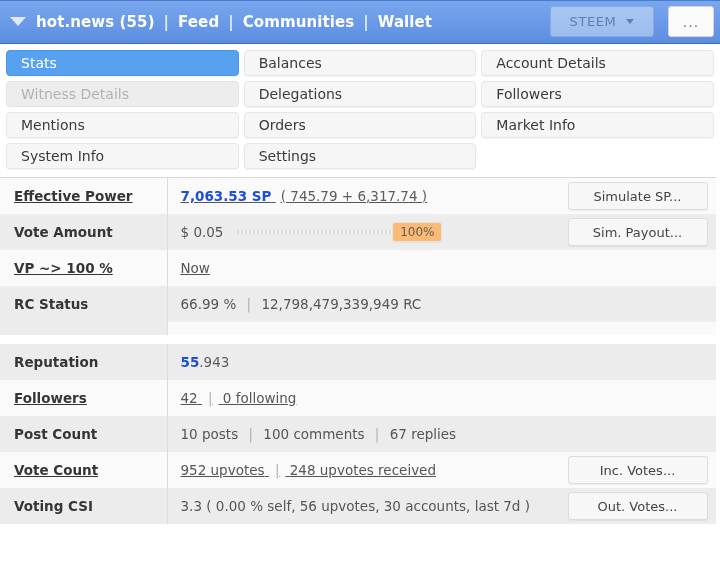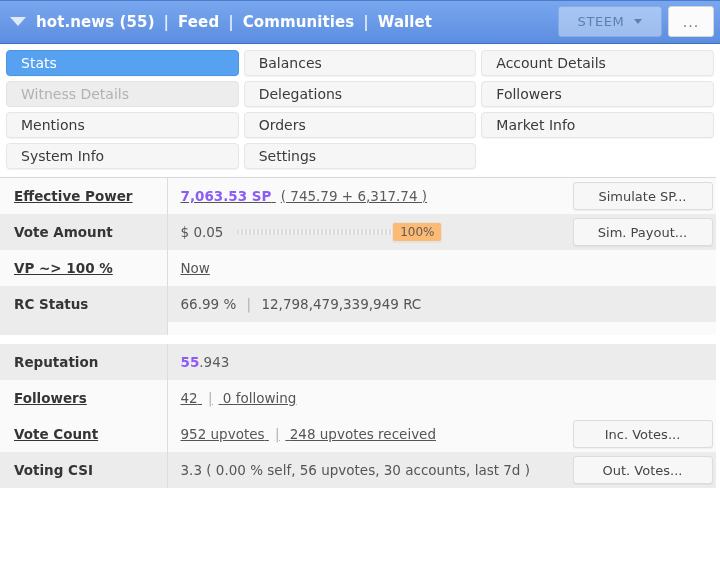--- a/index.html
+++ b/index.html
@@ -65,21 +65,21 @@
   .tb-sep {
     color: #e2ecfb;
     font-size: 15px;
     font-weight: bold;
     padding: 0 9px;
   }
   .tb-right {
     display: flex;
     align-items: center;
     flex: 0 0 auto;
-    gap: 6px;
+    gap: 14px;
   }
   .chain-btn {
     background: linear-gradient(180deg, #a8c6f2 0%, #9dbdee 100%);
     border: 1px solid #86aae4;
     border-radius: 3px;
     height: 31px;
     min-width: 104px;
     display: flex;
     align-items: center;
     justify-content: center;
@@ -190,25 +190,24 @@
   td.val {
     padding-left: 13px;
     font-size: 13.5px;
     color: #555;
     white-space: nowrap;
     overflow: hidden;
   }
   td.act {
     width: 152px;
     padding-right: 7px;
-    text-align: right;
-    box-sizing: border-box;
-  }
-
-  .strong { color: #8b5cf6; font-weight: bold; }
+    box-sizing: border-box;
+  }
+
+  .strong { color: #1d4ed8; font-weight: bold; }
   .muted  { color: #5c5c5c; font-weight: normal; }
   .pipe   { color: #b0b0b0; padding: 0 6px; }
 
   .act-btn {
     display: inline-flex;
     align-items: center;
     justify-content: center;
     min-width: 140px;
     height: 28px;
     padding: 0 10px;
@@ -392,20 +391,31 @@
       <tr class="row plain">
         <td class="key">Followers</td>
         <td class="val">
           <span>42</span>
           <span class="pipe">|</span>
           <span>0 following</span>
         </td>
         <td class="act"></td>
       </tr>
 
+      <tr class="row stripe">
+        <td class="key">Post Count</td>
+        <td class="val">
+          <span>10 posts</span>
+          <span class="pipe">|</span>
+          <span>100 comments</span>
+          <span class="pipe">|</span>
+          <span>67 replies</span>
+        </td>
+        <td class="act"></td>
+      </tr>
 
       <tr class="row plain">
         <td class="key">Vote Count</td>
         <td class="val">
           <span>952 upvotes</span>
           <span class="pipe">|</span>
           <span>248 upvotes received</span>
         </td>
         <td class="act">
           <span class="act-btn">Inc. Votes...</span>

